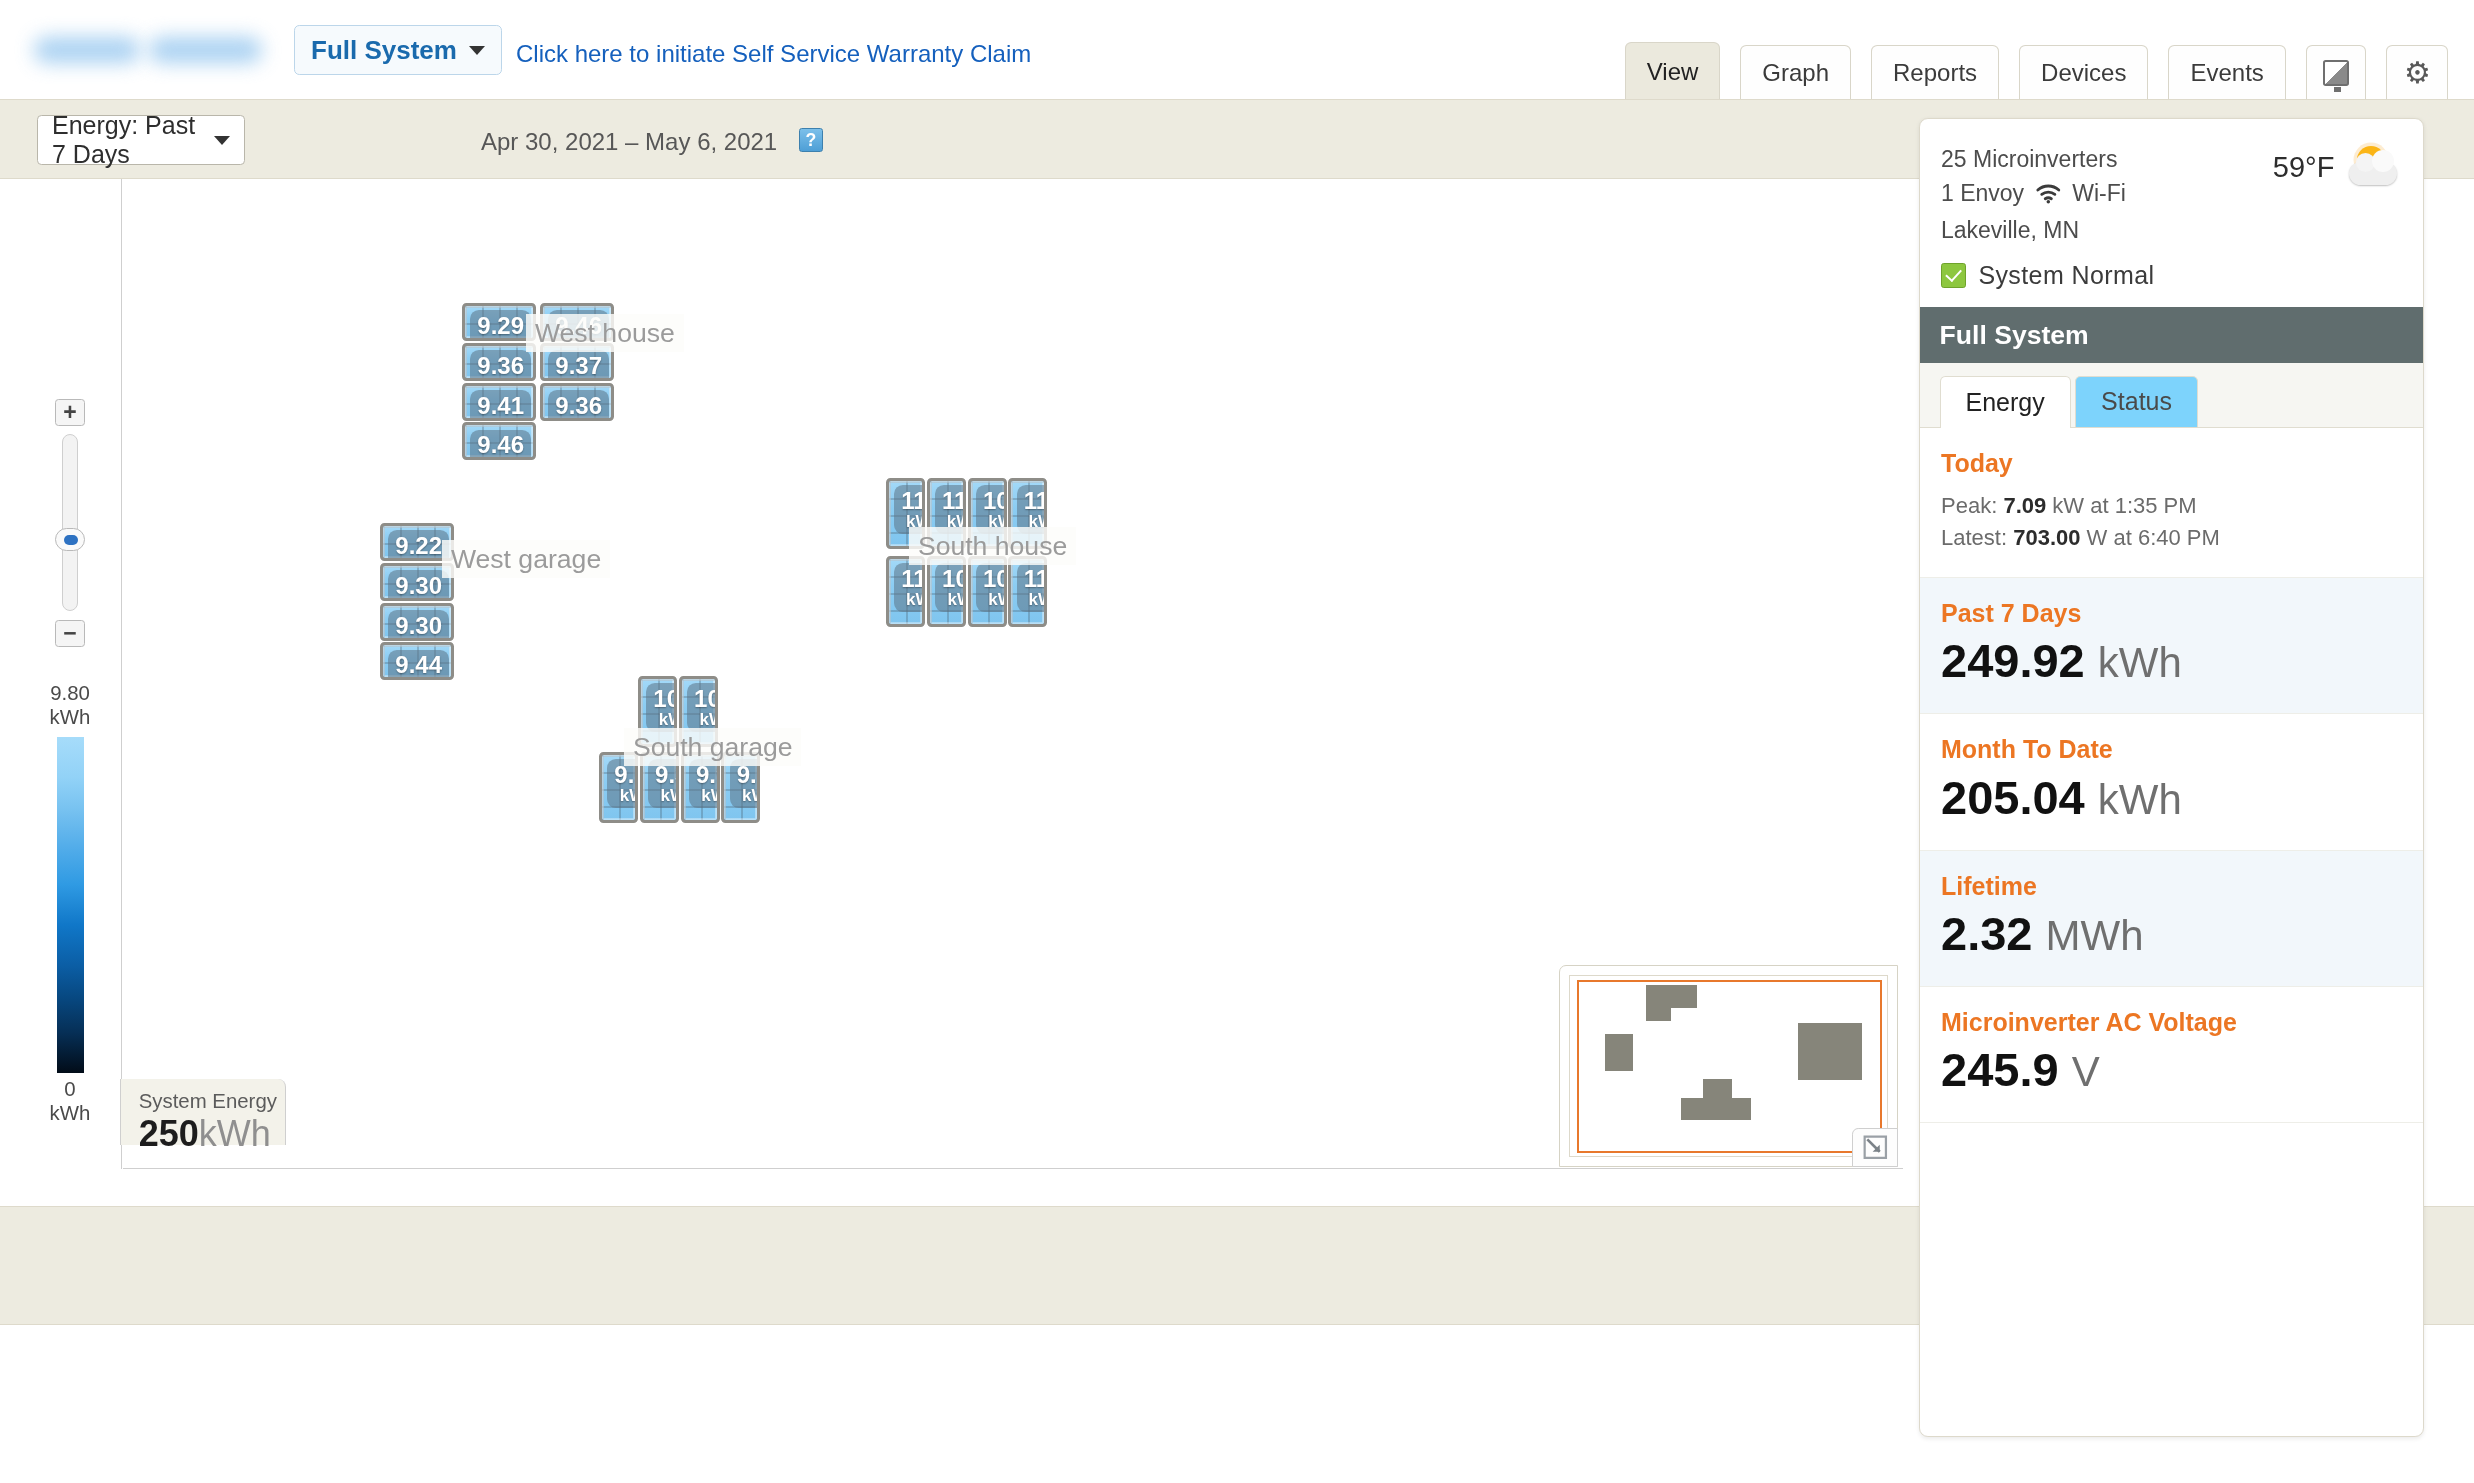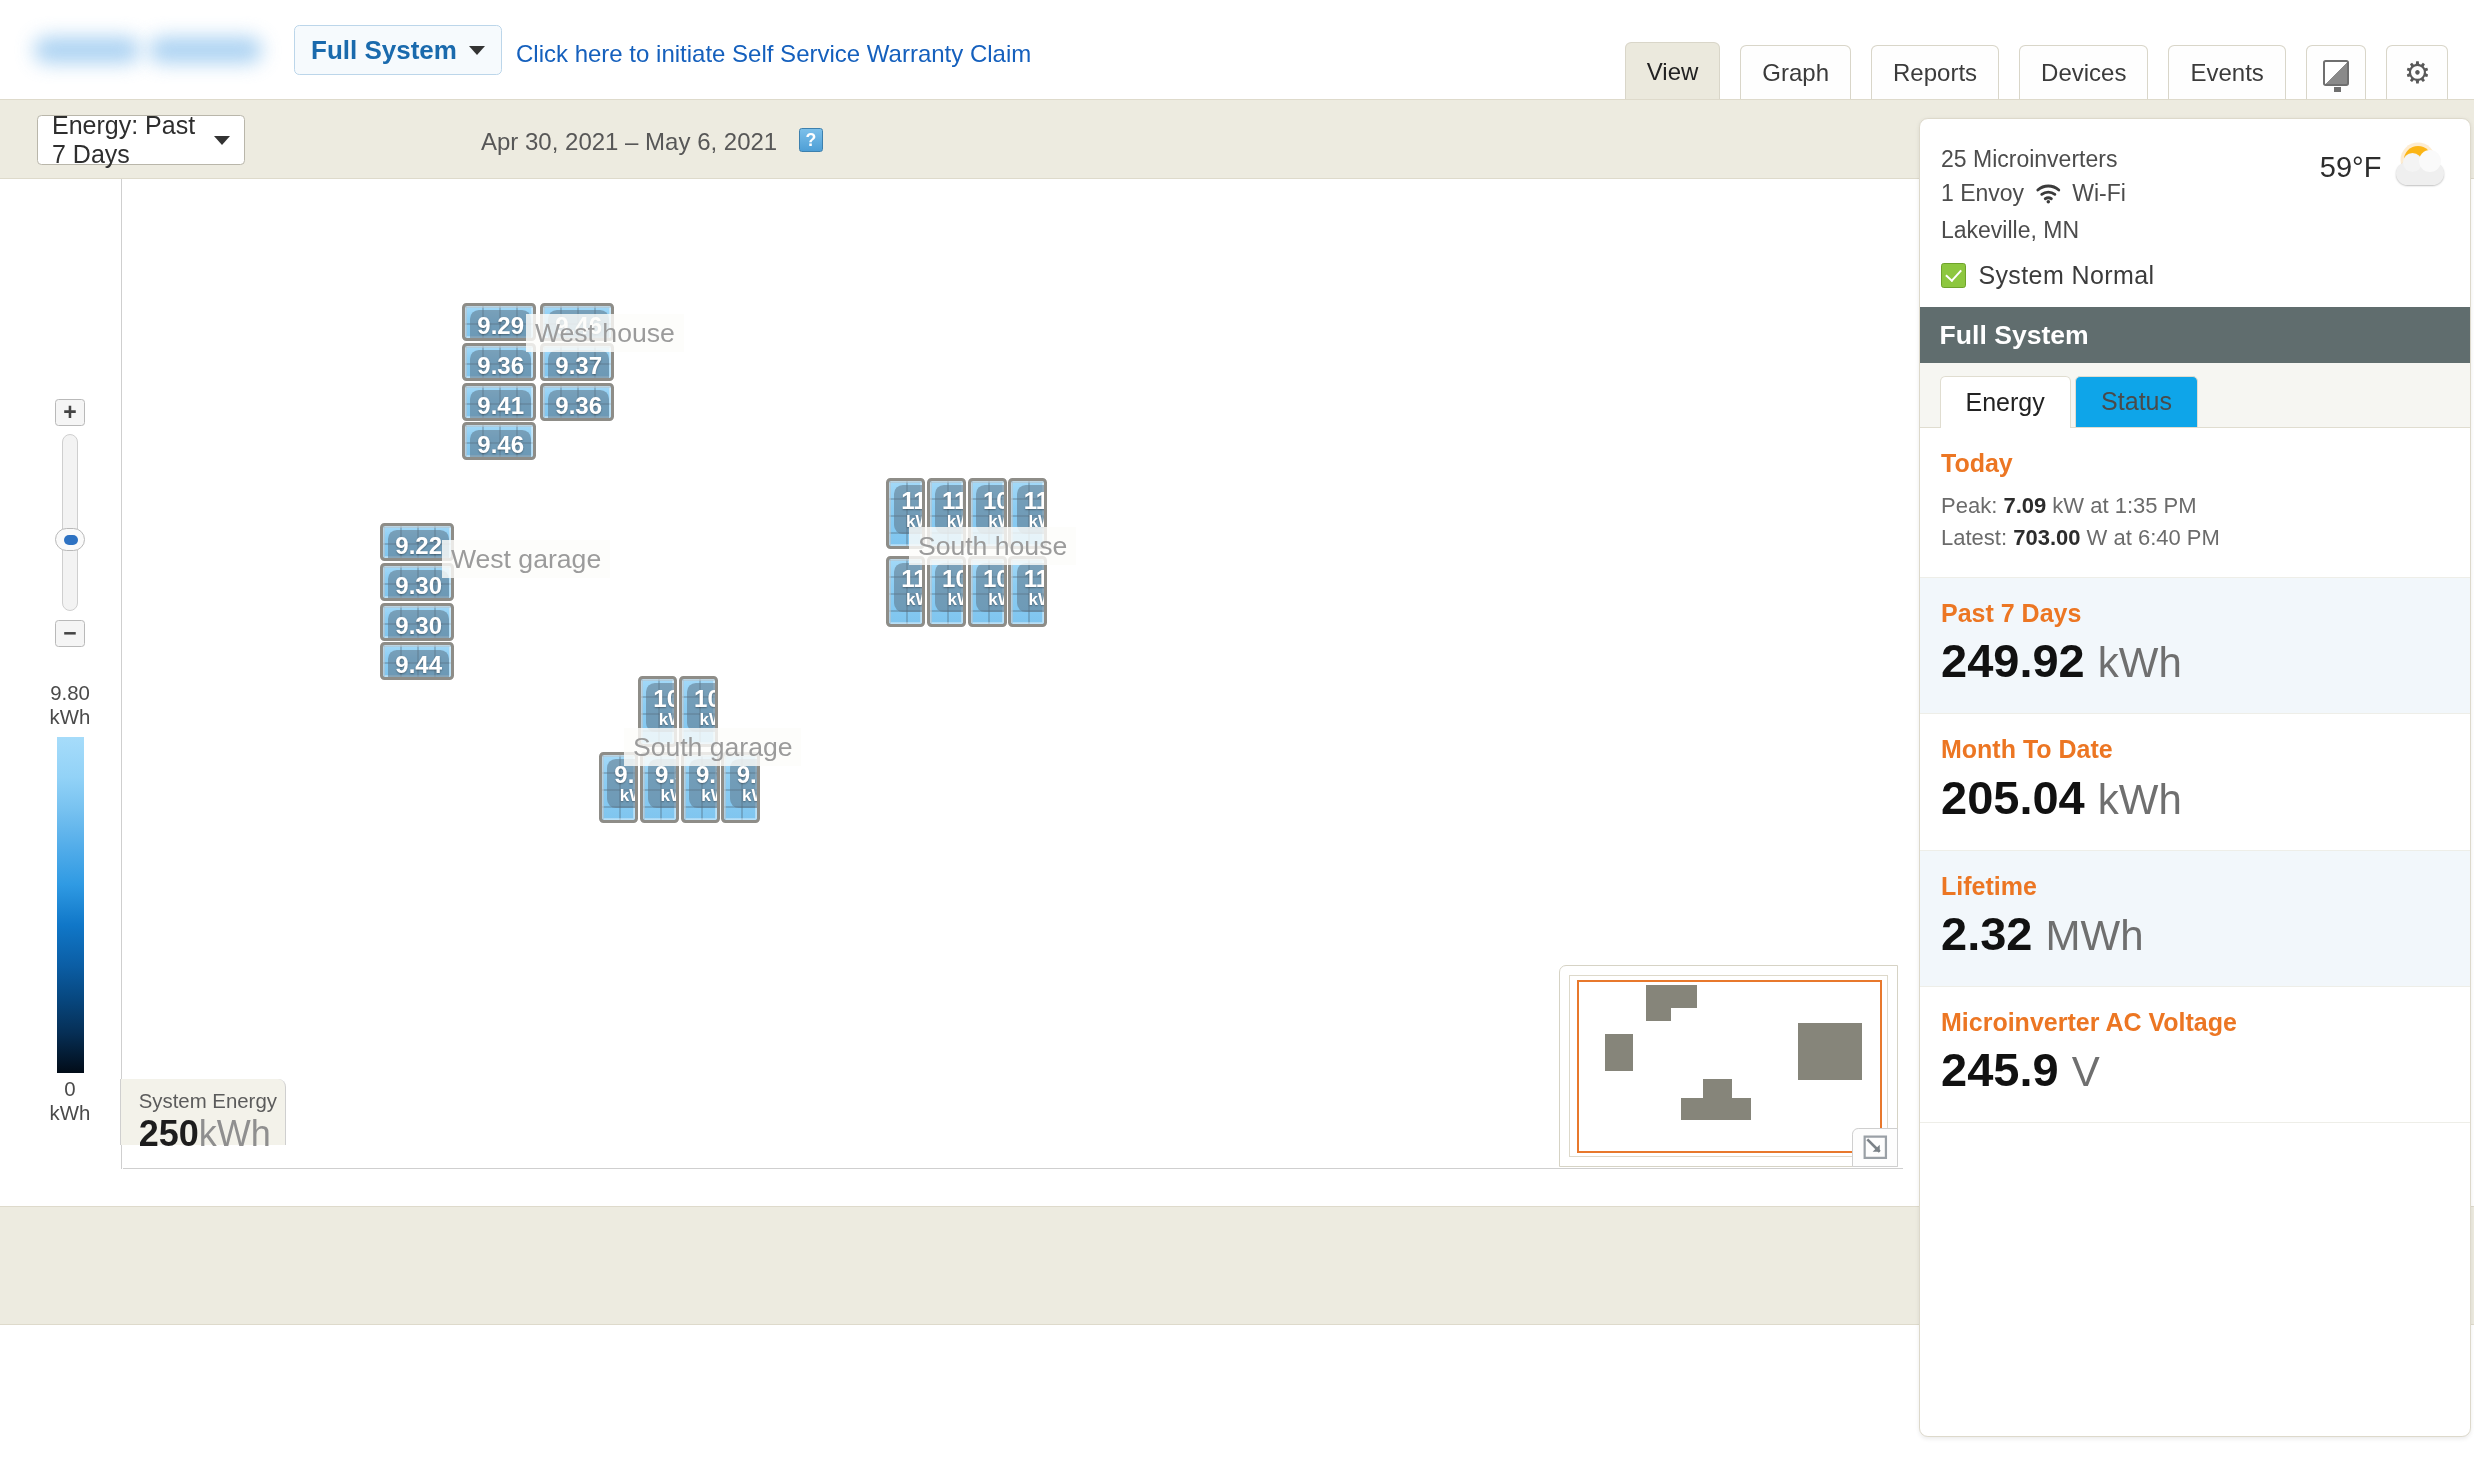--- a/index.html
+++ b/index.html
@@ -260,21 +260,21 @@
     width: 46px; height: 39px;
     background: #fdfdfd;
     border: 0.9px solid #cfcfcf; border-radius: 6.2px 0 0 0;
     cursor: pointer;
   }
   .minimap-expand svg { position:absolute; left:8.9px; top:5.3px; }
 
   
   .sidepanel {
     position: absolute; left: 1919px; top: 118px;
-    width: 552px; height: 1319px;
+    width: 505px; height: 1319px;
     background: #ffffff;
     border: 0.9px solid #ddd9cb;
     border-radius: 8.9px;
     box-shadow: 0 1.8px 4.4px rgba(0,0,0,.08);
     overflow: hidden;
   }
   .sp-head { padding: 23px 21px 17.7px 21px; position: relative; }
   .sp-info { font-size: 23px; color: #4c4c4c; line-height: 34px; }
   .sp-info .wifi { display:inline-block; vertical-align:-2.7px; margin:0 4.4px; }
   .sp-weather {
@@ -330,21 +330,21 @@
 
   .sp-tabs {
     background: #f6f6f2;
     padding: 12.4px 19.5px 0 19.5px;
     display: flex; gap: 4.4px;
     border-bottom: 0.9px solid #e0ddd0;
   }
   .sp-tab {
     padding: 10.6px 25px;
     font-size: 25px; color: #4a4a4a;
-    background: #0ea5e9;
+    background: #7dd3fc;
     border: 0.9px solid #e0ddd0;
     border-bottom: none;
     border-radius: 5.3px 5.3px 0 0;
     cursor: pointer;
   }
   .sp-tab.active {
     background: #fff;
     color: #222;
     position: relative; top: 0.9px;
   }

